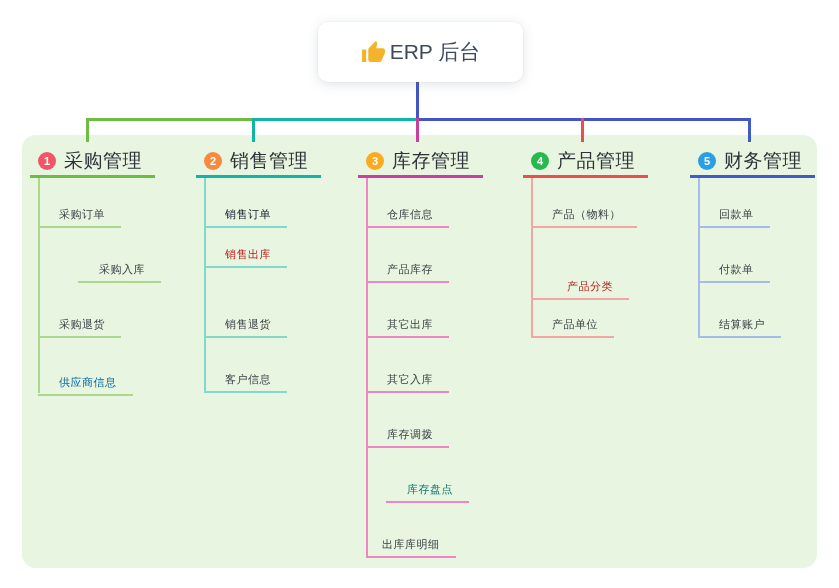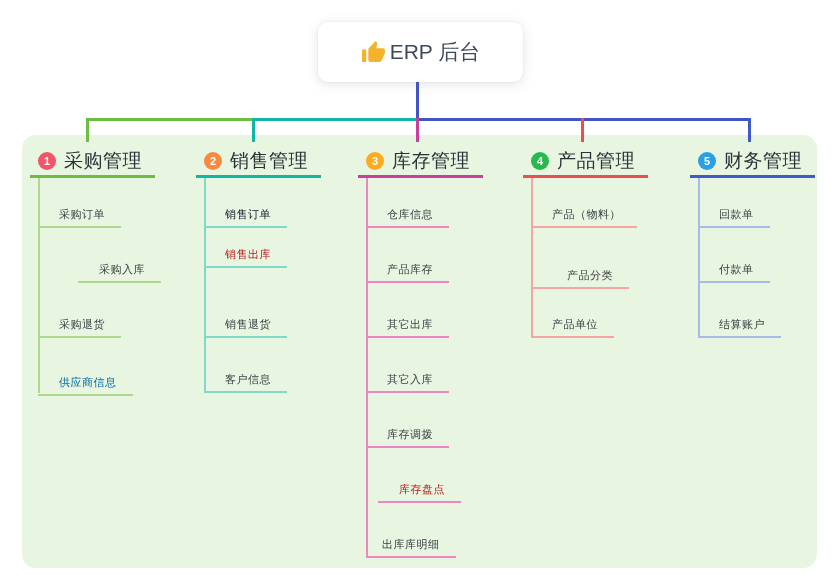--- a/index.html
+++ b/index.html
@@ -77,30 +77,30 @@
       <div class="branch-header" style="left: 358px; top: 147px; width: 117px; border-bottom: 3px solid rgb(201, 63, 158);">
         <span class="badge" style="background: rgb(254, 170, 28); color: rgb(255, 255, 255);">3</span>
         <span class="branch-title" style="color: rgb(45, 50, 56);">库存管理</span>
       </div>
       <div class="line" style="left: 366px; top: 178px; width: 2px; height: 380px; background: rgb(238, 134, 196);"></div>
       <div class="child-node" style="left: 366px; top: 202px; border-bottom: 2px solid rgb(238, 134, 196); color: rgb(59, 64, 69);">仓库信息</div>
       <div class="child-node" style="left: 366px; top: 257px; border-bottom: 2px solid rgb(238, 134, 196); color: rgb(59, 64, 69);">产品库存</div>
       <div class="child-node" style="left: 366px; top: 312px; border-bottom: 2px solid rgb(238, 134, 196); color: rgb(59, 64, 69);">其它出库</div>
       <div class="child-node" style="left: 366px; top: 367px; border-bottom: 2px solid rgb(238, 134, 196); color: rgb(59, 64, 69);">其它入库</div>
       <div class="child-node" style="left: 366px; top: 422px; border-bottom: 2px solid rgb(238, 134, 196); color: rgb(59, 64, 69);">库存调拨</div>
-      <div class="child-node" style="left: 378px; top: 477px; border-bottom: 2px solid rgb(238, 134, 196); color: #b91c1c;">库存盘点</div>
+      <div class="child-node" style="left: 386px; top: 477px; border-bottom: 2px solid rgb(238, 134, 196); color: #0f766e;">库存盘点</div>
       <div class="child-node" style="left: 366px; top: 532px; border-bottom: 2px solid rgb(238, 134, 196); color: rgb(59, 64, 69); padding-left: 16px;">出库库明细</div>
       <div class="line" style="left: 581px; top: 118px; width: 3px; height: 24px; background: rgb(234, 79, 77);"></div>
       <div class="branch-header" style="left: 523px; top: 147px; width: 117px; border-bottom: 3px solid rgb(234, 79, 77);">
         <span class="badge" style="background: rgb(39, 185, 78); color: rgb(255, 255, 255);">4</span>
         <span class="branch-title" style="color: rgb(45, 50, 56);">产品管理</span>
       </div>
       <div class="line" style="left: 531px; top: 178px; width: 2px; height: 160px; background: rgb(243, 166, 164);"></div>
       <div class="child-node" style="left: 531px; top: 202px; border-bottom: 2px solid rgb(243, 166, 164); color: rgb(59, 64, 69);">产品（物料）</div>
-      <div class="child-node" style="left: 531px; top: 263px; border-bottom: 2px solid rgb(243, 166, 164); color: #404040; padding-left: 36px;">产品分类</div>
+      <div class="child-node" style="left: 531px; top: 274px; border-bottom: 2px solid rgb(243, 166, 164); color: #b91c1c; padding-left: 36px;">产品分类</div>
       <div class="child-node" style="left: 531px; top: 312px; border-bottom: 2px solid rgb(243, 166, 164); color: rgb(59, 64, 69);">产品单位</div>
       <div class="line" style="left: 748px; top: 118px; width: 3px; height: 24px; background: rgb(63, 91, 201);"></div>
       <div class="branch-header" style="left: 690px; top: 147px; width: 117px; border-bottom: 3px solid rgb(63, 91, 201);">
         <span class="badge" style="background: rgb(43, 158, 228); color: rgb(255, 255, 255);">5</span>
         <span class="branch-title" style="color: rgb(45, 50, 56);">财务管理</span>
       </div>
       <div class="line" style="left: 698px; top: 178px; width: 2px; height: 160px; background: rgb(166, 187, 232);"></div>
       <div class="child-node" style="left: 698px; top: 202px; border-bottom: 2px solid rgb(166, 187, 232); color: rgb(59, 64, 69);">回款单</div>
       <div class="child-node" style="left: 698px; top: 257px; border-bottom: 2px solid rgb(166, 187, 232); color: rgb(59, 64, 69);">付款单</div>
       <div class="child-node" style="left: 698px; top: 312px; border-bottom: 2px solid rgb(166, 187, 232); color: rgb(59, 64, 69);">结算账户</div>

